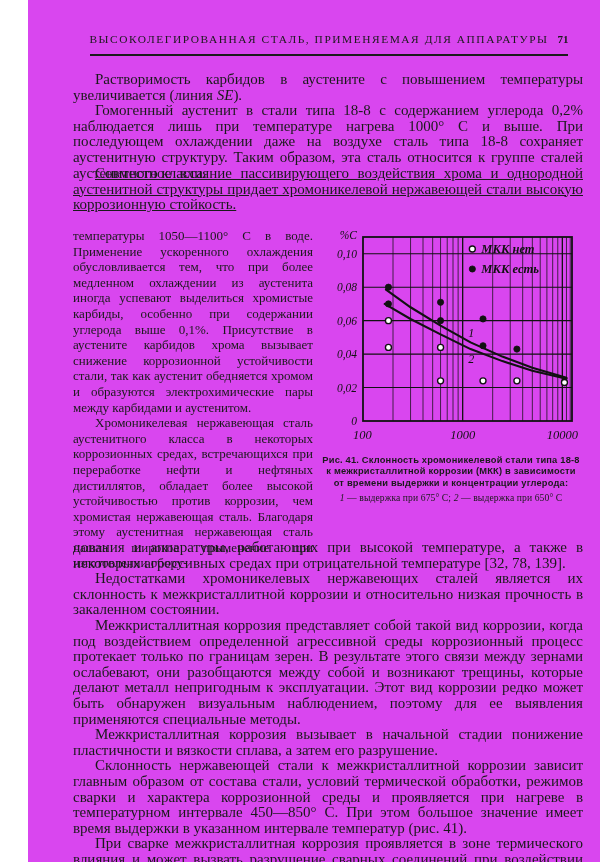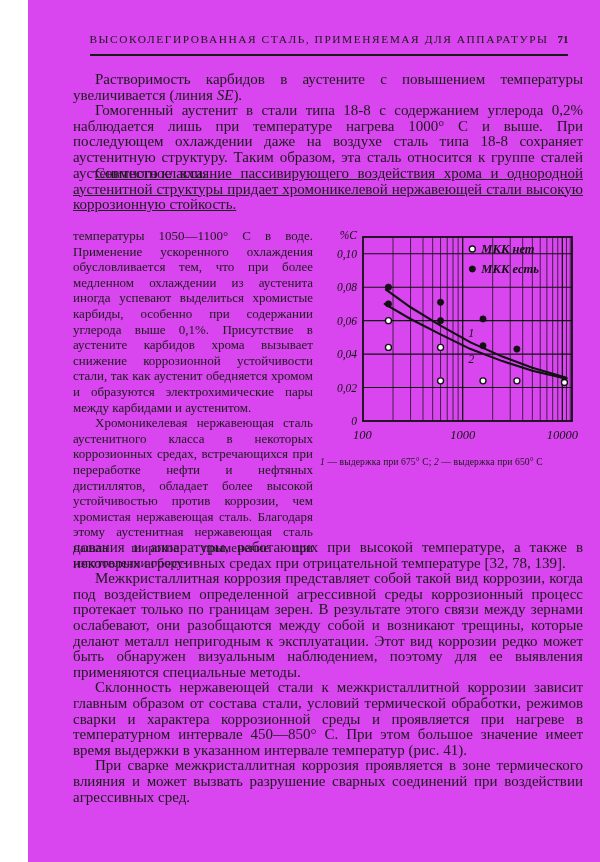--- a/index.html
+++ b/index.html
@@ -112,21 +112,21 @@
     text-align: center;
     font-family: "Liberation Sans", sans-serif;
     font-weight: bold;
     letter-spacing: 0.2px;
   }
   .fig-legend {
     width: 262px;
     margin-top: 3px;
     font-size: 9.6px;
     line-height: 11.6px;
-    text-align: left;
+    text-align: center;
     font-family: "Liberation Serif", serif;
     font-weight: normal;
     letter-spacing: 0.1px;
   }
   .fig-legend .it { font-style: italic; }
 </style>
 </head>
 <body>
 
 <div class="page">
@@ -211,26 +211,29 @@
             <circle cx="196.897982873511" cy="155.85454545454544" r="3" fill="#ffffff" stroke="#111111" stroke-width="1.35"></circle>
             <circle cx="244.45288108936802" cy="157.52727272727273" r="3" fill="#ffffff" stroke="#111111" stroke-width="1.35"></circle>
             <circle cx="152.32953312088694" cy="24" r="3" fill="#ffffff" stroke="#111111" stroke-width="1.35"></circle>
             <text x="161.32953312088694" y="28" font-family="&quot;Liberation Serif&quot;, serif" font-size="12.5" font-style="italic" font-weight="bold" fill="#111111">МКК нет</text>
             <circle cx="152.32953312088694" cy="44" r="3.1" fill="#111111" stroke="#111111" stroke-width="0.8"></circle>
             <text x="161.32953312088694" y="48" font-family="&quot;Liberation Serif&quot;, serif" font-size="12.5" font-style="italic" font-weight="bold" fill="#111111">МКК есть</text>
           </g>
       </svg>
     </div>
 
+    <div class="fig-caption">Рис. 41. Склонность хромоникелевой стали типа 18-8 к межкристаллитной коррозии (МКК) в зависимости от времени выдержки и концентрации углерода:</div>
 
     <div class="fig-legend">
       <span class="it">1</span><span> — выдержка при 675° С; </span><span class="it">2</span><span> — выдержка при 650° С</span>
     </div>
   </div>
 
   <div class="col-full" id="block-d">
     <p class="cont">дования и аппаратуры, работающих при высокой температуре, а также в некоторых агрессивных средах при отрицательной температуре [32, 78, 139].</p>
+    <p>Недостатками хромоникелевых нержавеющих сталей является их склонность к межкристаллитной коррозии и относительно низкая прочность в закаленном состоянии.</p>
     <p>Межкристаллитная коррозия представляет собой такой вид коррозии, когда под воздействием определенной агрессивной среды коррозионный процесс протекает только по границам зерен. В результате этого связи между зернами ослабевают, они разобщаются между собой и возникают трещины, которые делают металл непригодным к эксплуатации. Этот вид коррозии редко может быть обнаружен визуальным наблюдением, поэтому для ее выявления применяются специальные методы.</p>
+    <p>Межкристаллитная коррозия вызывает в начальной стадии понижение пластичности и вязкости сплава, а затем его разрушение.</p>
     <p>Склонность нержавеющей стали к межкристаллитной коррозии зависит главным образом от состава стали, условий термической обработки, режимов сварки и характера коррозионной среды и проявляется при нагреве в температурном интервале 450—850° С. При этом большое значение имеет время выдержки в указанном интервале температур (рис. 41).</p>
     <p>При сварке межкристаллитная коррозия проявляется в зоне термического влияния и может вызвать разрушение сварных соединений при воздействии агрессивных сред.</p>
   </div>
 
 </div>
 
 </body></html>

